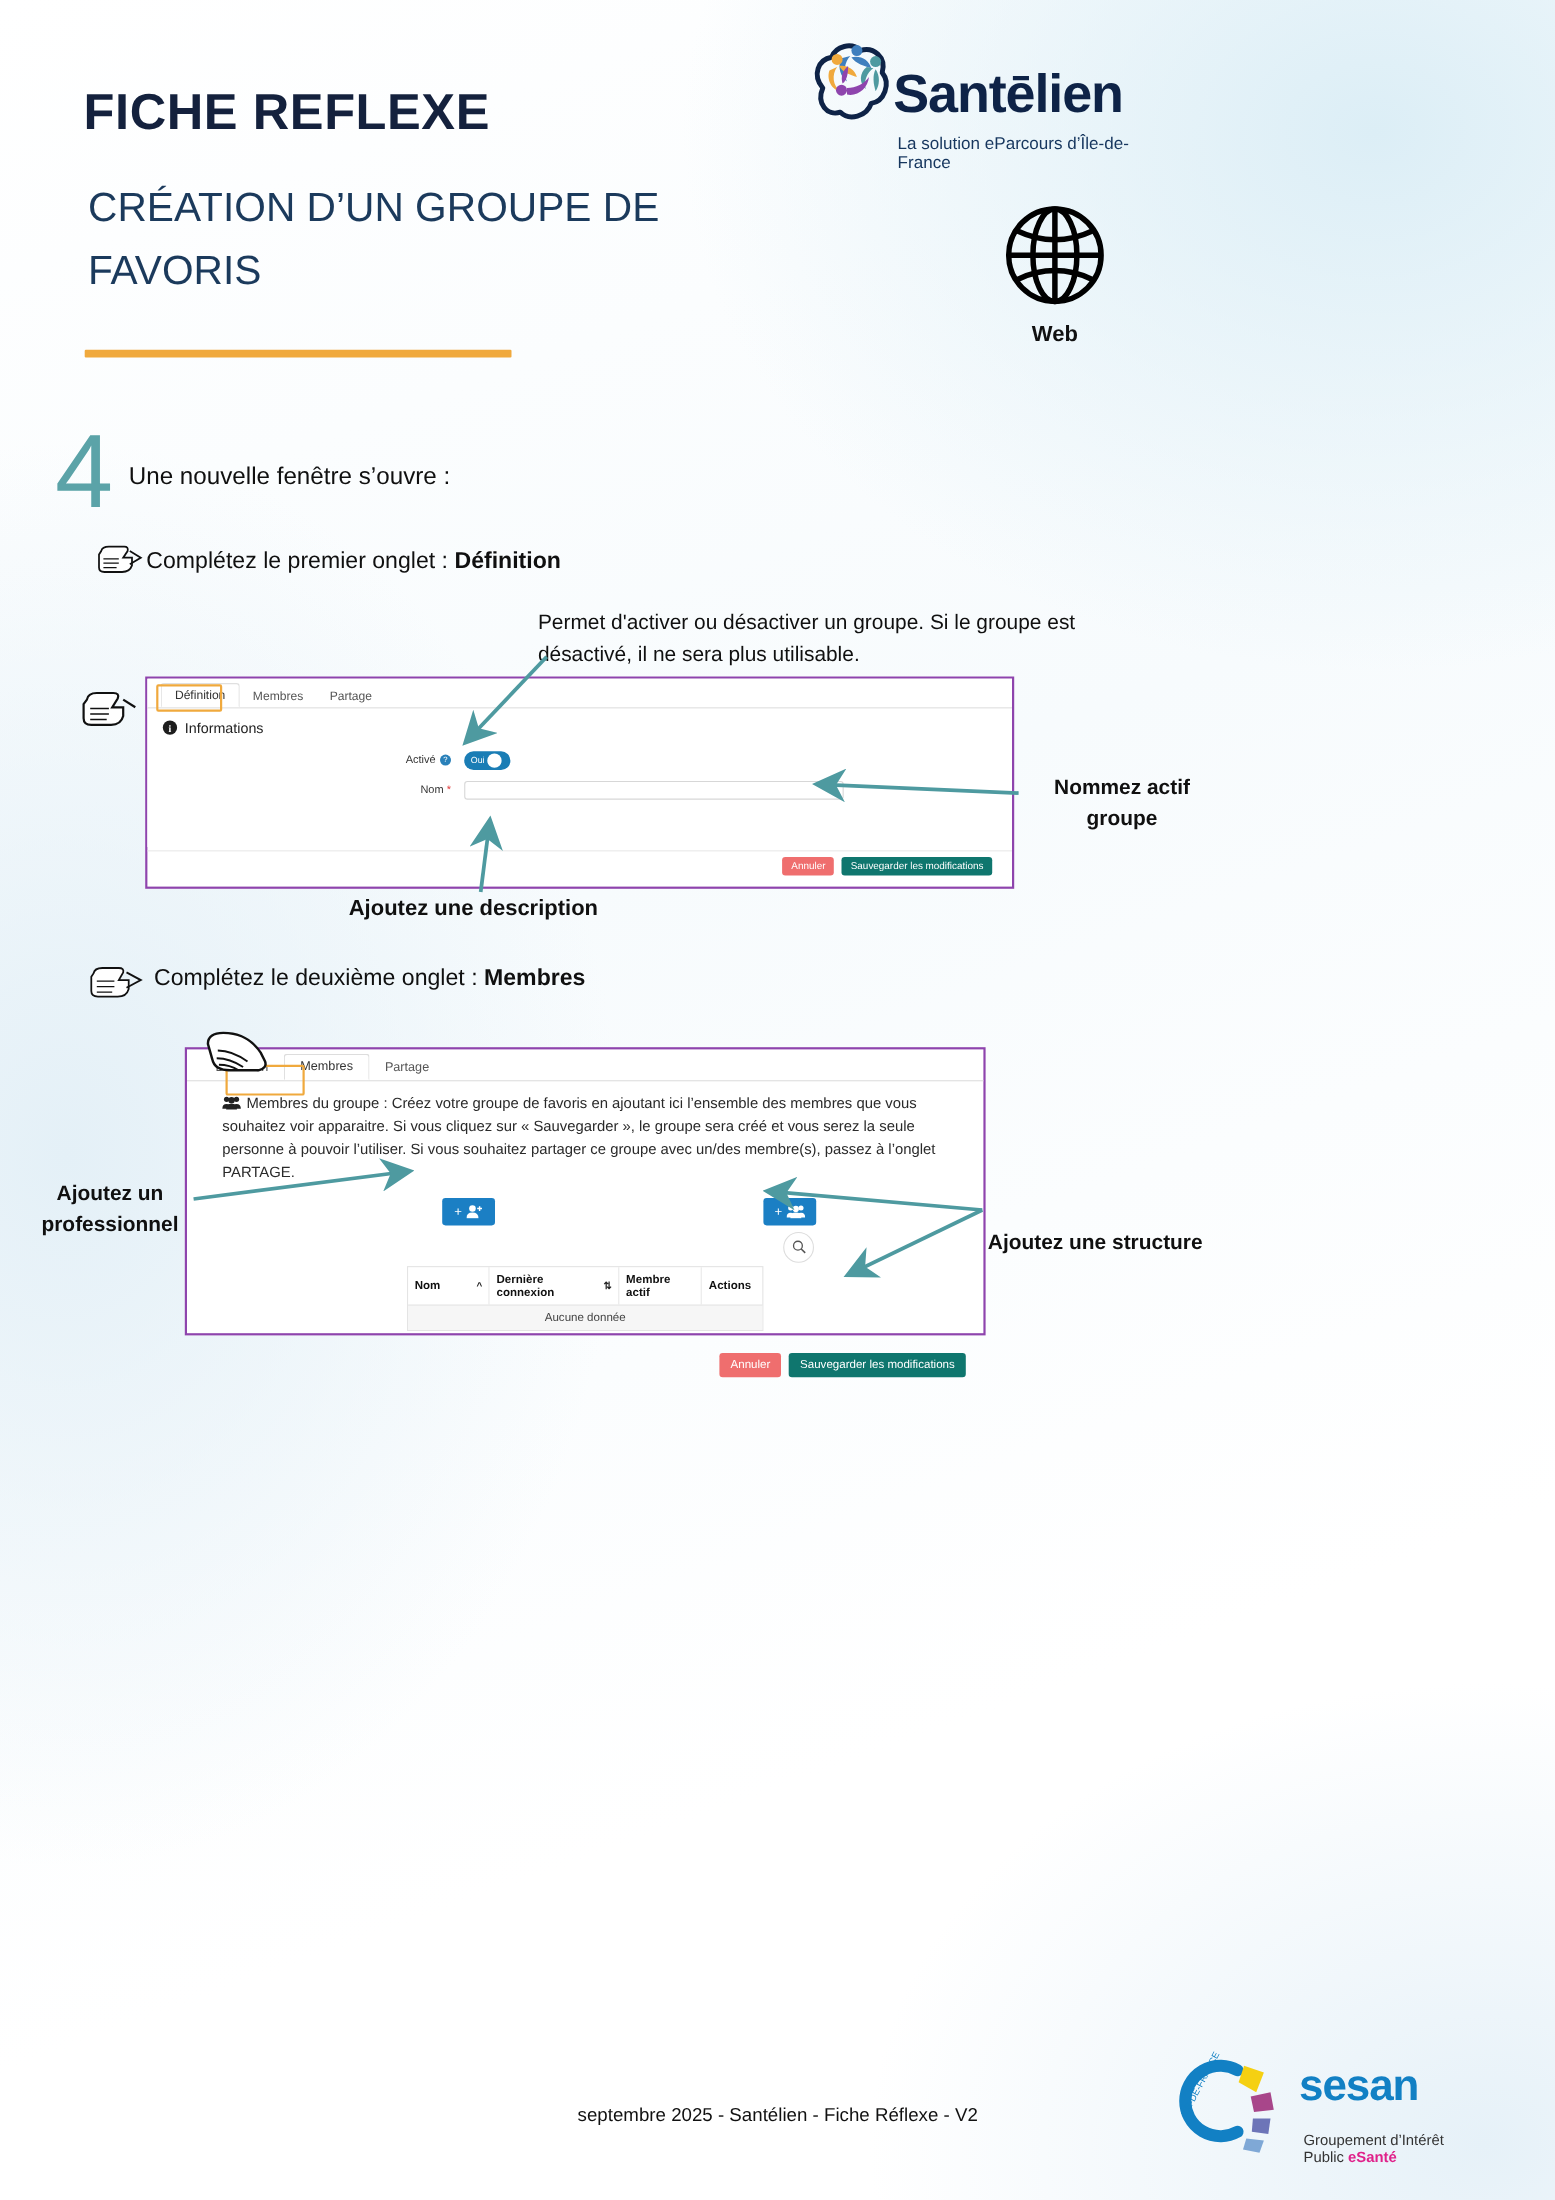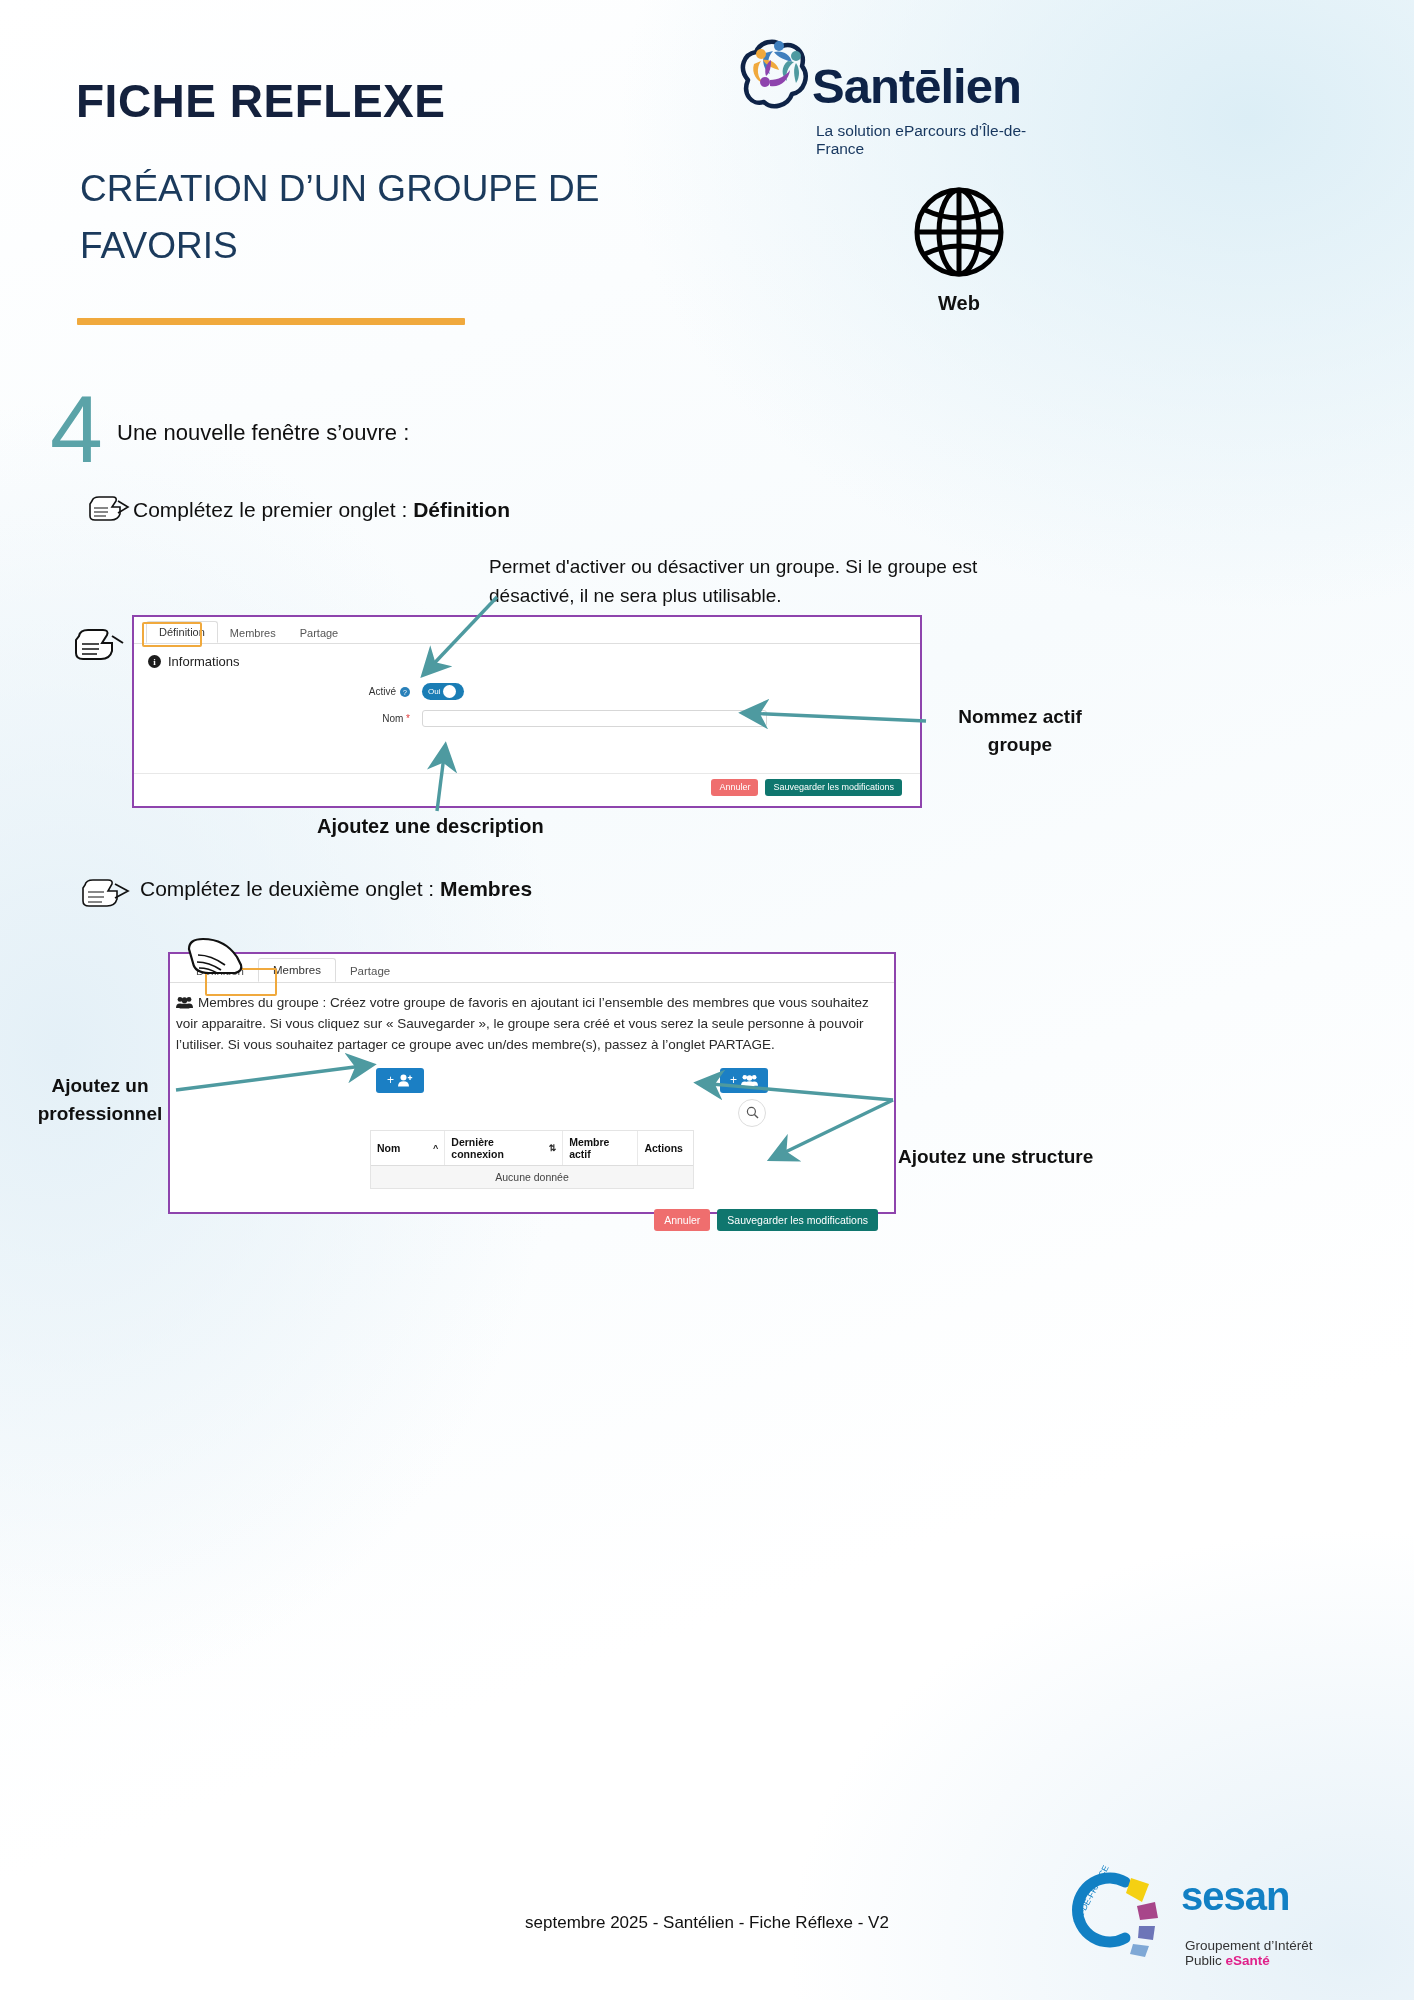--- a/index.html
+++ b/index.html
@@ -72,21 +72,21 @@
   }
   .callout-desc{
     position:absolute;left:317px;top:815px;
     font-size:20px;font-weight:bold;color:#101010;
   }
   .callout-pro{
     position:absolute;left:20px;top:1072px;width:160px;text-align:center;
     font-size:19px;font-weight:bold;line-height:1.45;color:#101010;
   }
   .callout-struct{
-    position:absolute;left:898px;top:1143px;width:200px;
+    position:absolute;left:898px;top:1116px;width:200px;
     font-size:19px;font-weight:bold;line-height:1.45;color:#101010;
   }
 
   
   .shot1{
     position:absolute;left:132px;top:615px;width:790px;height:193px;
     border:2.5px solid #8e44ad;background:#ffffff;box-sizing:border-box;
   }
   .tabs{
     display:flex;align-items:flex-end;height:26px;border-bottom:1px solid #dedede;
@@ -137,21 +137,21 @@
     position:absolute;left:168px;top:952px;width:728px;height:262px;
     border:2.5px solid #8e44ad;background:#ffffff;box-sizing:border-box;
   }
   .tabs2{display:flex;align-items:flex-end;height:28px;border-bottom:1px solid #dedede;padding-left:12px;}
   .tab2{font-size:11.5px;color:#555;padding:5px 14px;}
   .tab2.active{color:#333;border:1px solid #ddd;border-bottom:1px solid #fff;background:#fff;border-radius:3px 3px 0 0;}
   .tab2-highlight{
     position:absolute;left:205px;top:968px;width:68px;height:24px;
     border:2.5px solid #f0a93d;border-radius:2px;pointer-events:none;
   }
-  .mem-body{padding:10px 6px;}
+  .mem-body{padding:10px 32px;}
   .mem-text{font-size:13.5px;line-height:1.55;color:#2a2a2a;}
   .ppl-icon{display:inline-block;vertical-align:-2px;margin-right:5px;}
   .addrow{display:flex;justify-content:space-between;padding:0 120px 0 200px;margin-top:12px;}
   .addbtn{
     background:#1b7fc4;border-radius:3px;width:48px;height:25px;
     display:flex;align-items:center;justify-content:center;gap:4px;color:#fff;font-size:12px;
   }
   .srch{
     width:26px;height:26px;border:1px solid #ddd;border-radius:50%;
     display:flex;align-items:center;justify-content:center;margin:6px 122px 0 auto;background:#fff;

